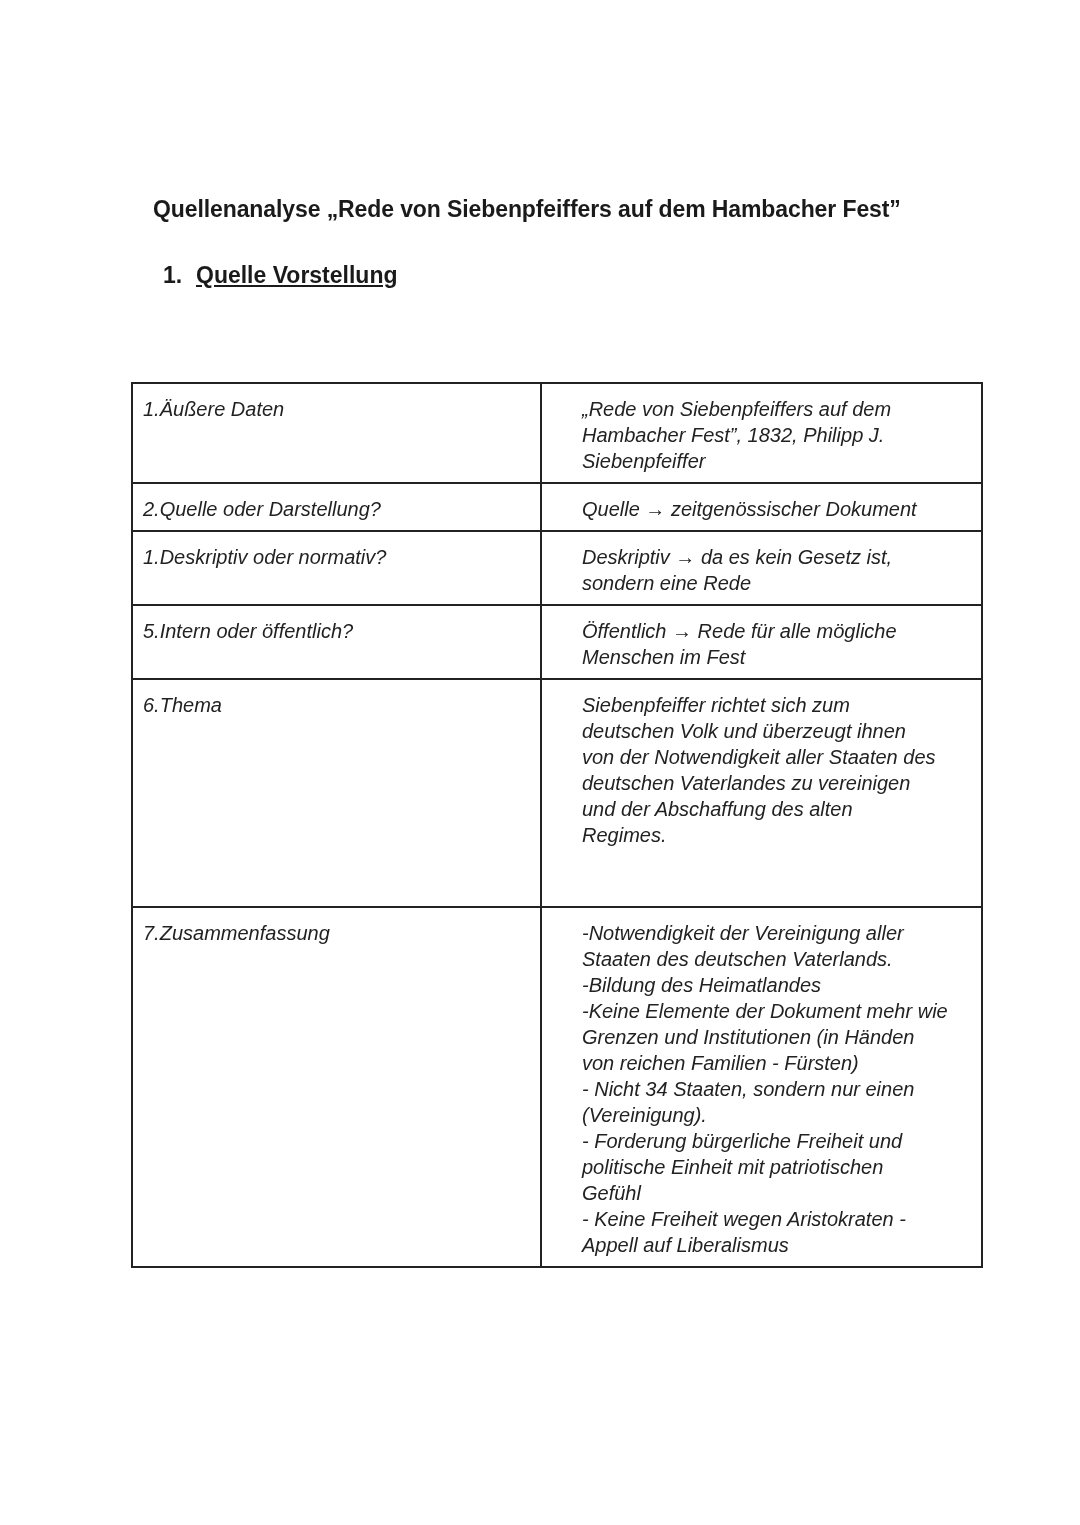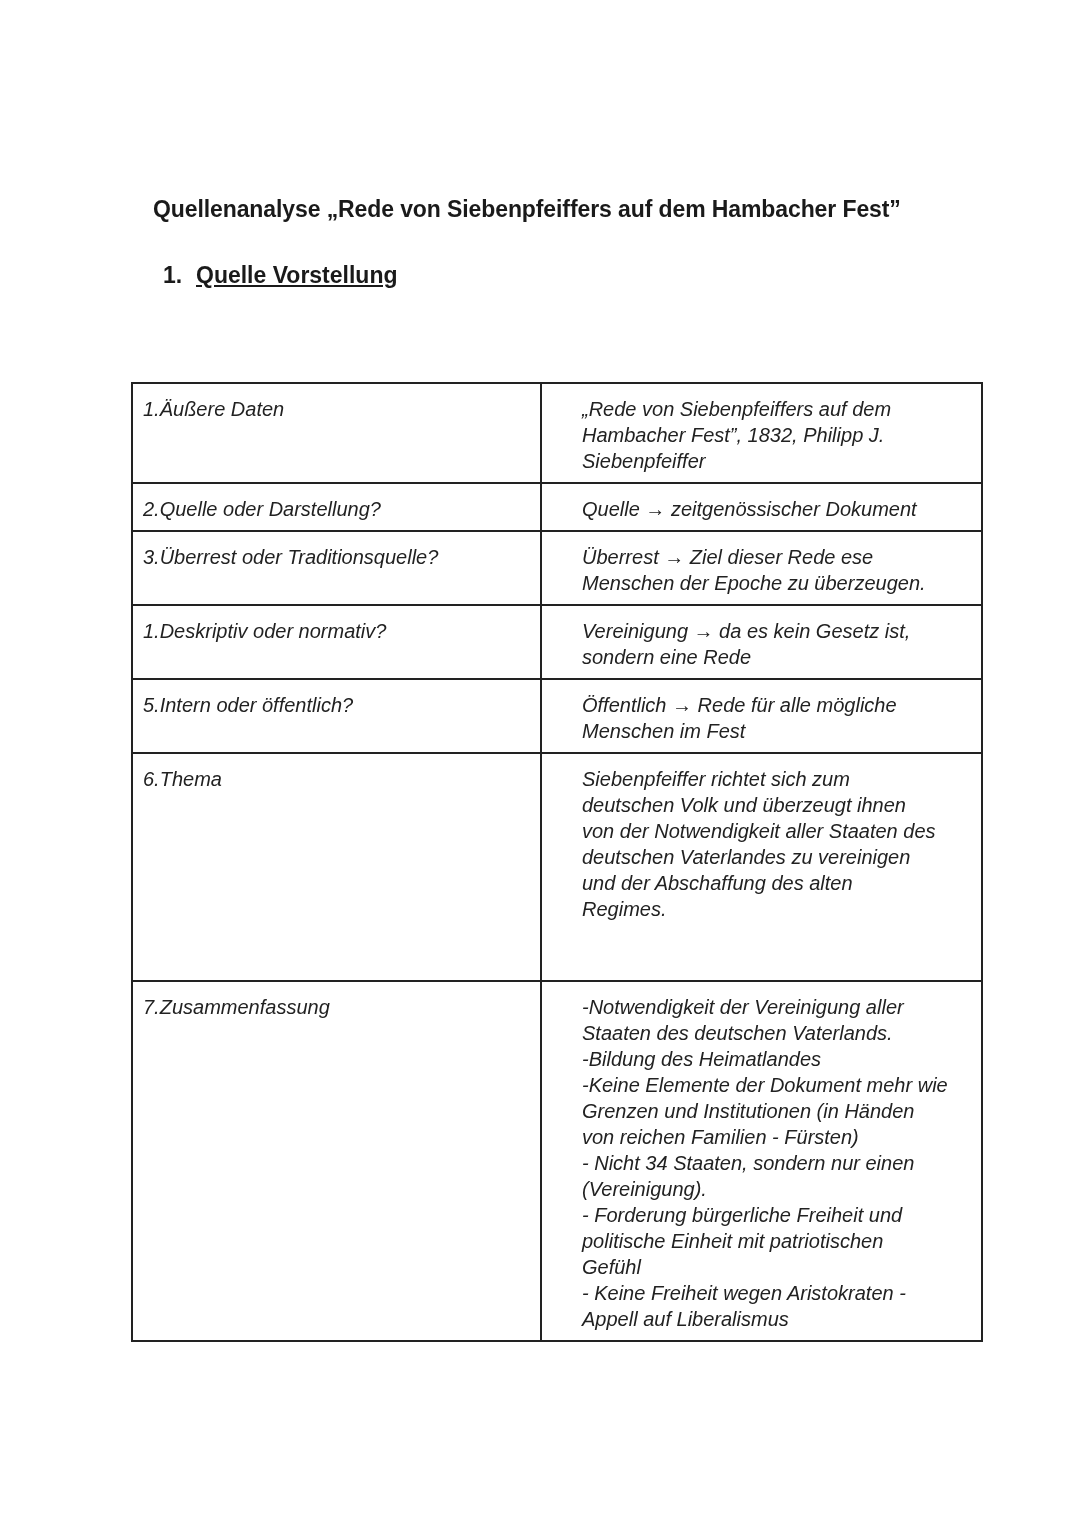--- a/index.html
+++ b/index.html
@@ -83,31 +83,24 @@
         <span class="value-line">Hambacher Fest”, 1832, Philipp J.</span>
         <span class="value-line">Siebenpfeiffer</span>
       </td>
     </tr>
     <tr class="r2">
       <td class="label-cell">2.Quelle oder Darstellung?</td>
       <td class="value-cell">
         <span class="value-line">Quelle → zeitgenössischer Dokument</span>
       </td>
     </tr>
-    <tr class="r3">
-      <td class="label-cell">3.Überrest oder Traditionsquelle?</td>
-      <td class="value-cell">
-        <span class="value-line">Überrest → Ziel dieser Rede ese</span>
-        <span class="value-line">Menschen der Epoche zu überzeugen.</span>
-      </td>
-    </tr>
     <tr class="r4">
       <td class="label-cell">1.Deskriptiv oder normativ?</td>
       <td class="value-cell">
-        <span class="value-line">Vereinigung → da es kein Gesetz ist,</span>
+        <span class="value-line">Deskriptiv → da es kein Gesetz ist,</span>
         <span class="value-line">sondern eine Rede</span>
       </td>
     </tr>
     <tr class="r5">
       <td class="label-cell">5.Intern oder öffentlich?</td>
       <td class="value-cell">
         <span class="value-line">Öffentlich → Rede für alle mögliche</span>
         <span class="value-line">Menschen im Fest</span>
       </td>
     </tr>

